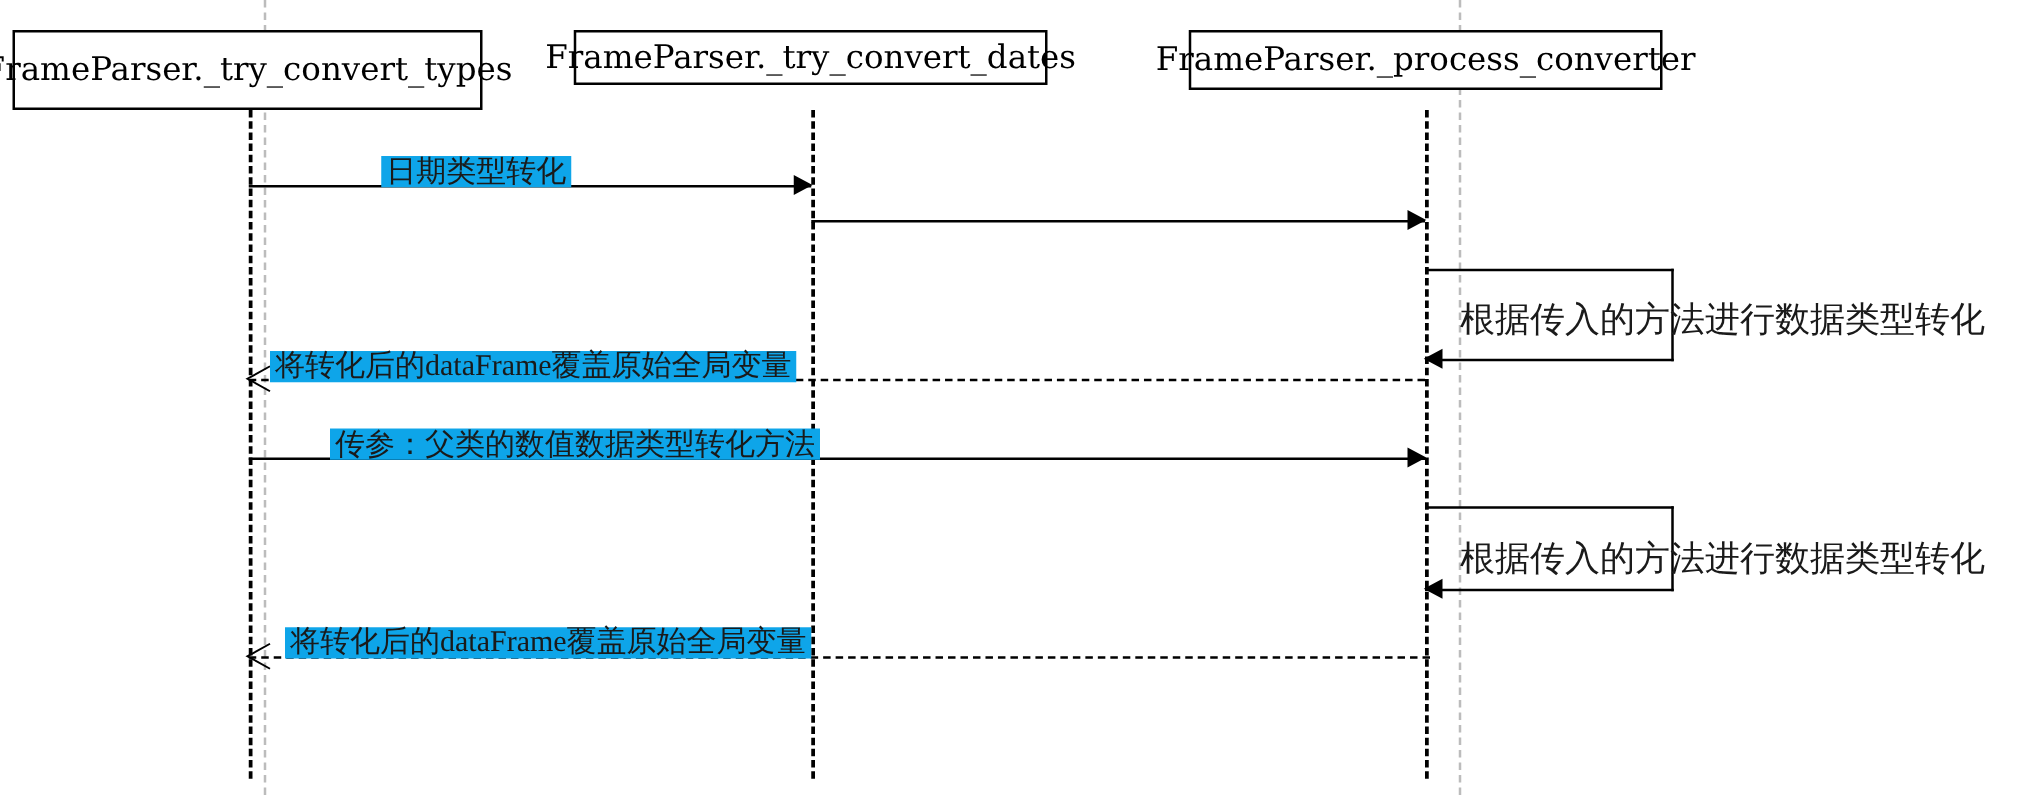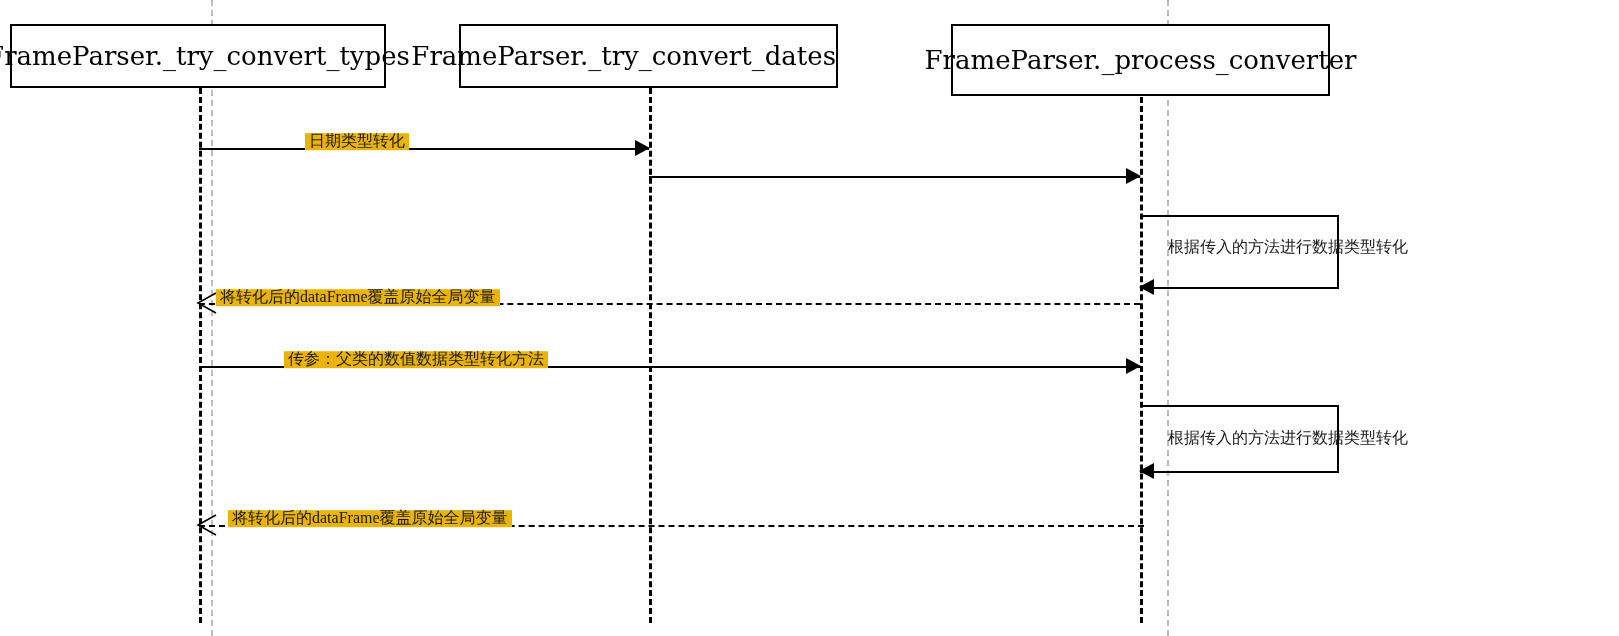--- a/index.html
+++ b/index.html
@@ -87,24 +87,24 @@
     top: -11px;
     left: -2px;
     width: 20px;
     height: 22px;
     overflow: visible;
   }
 
   .msg-label {
     position: absolute;
     transform: translateY(-100%);
-    background: #eab308;
+    background: #0ea5e9;
     padding: 0 4px;
     font-family: "DejaVu Sans", "Liberation Sans", sans-serif;
-    font-size: 16px;
+    font-size: 24px;
     color: #1a1a1a;
     white-space: nowrap;
     line-height: 1.05;
     z-index: 5;
   }
   .msg-label.mono-mix {
     font-family: Liberation Serif, serif;
   }
 
   
@@ -121,44 +121,44 @@
     left: -1px;
     bottom: -8px;
     width: 0; height: 0;
     border-top: 8px solid transparent;
     border-bottom: 8px solid transparent;
     border-right: 15px solid #000000;
   }
   .self-label {
     position: absolute;
     font-family: Liberation Sans, sans-serif;
-    font-size: 16px;
+    font-size: 28px;
     color: #1a1a1a;
     white-space: nowrap;
     background: transparent;
     z-index: 5;
   }
 </style>
 </head>
 <body>
 
 <div id="diagram-root">
 
   <div class="lifeline-ghost" style="left:211px; top:0px; height:636px;"></div>
   <div class="lifeline-ghost" style="left:1167px; top:0px; height:636px;"></div>
 
   <div class="participant-box" style="left:10px; top:24px; width:376px; height:64px;">
     <span class="participant-label">FrameParser._try_convert_types</span>
   </div>
 
-  <div class="participant-box" style="left:459px; top:24px; width:379px; height:64px;justify-content:flex-end;">
+  <div class="participant-box" style="left:459px; top:24px; width:379px; height:44px;">
     <span class="participant-label">FrameParser._try_convert_dates</span>
   </div>
 
-  <div class="participant-box" style="left:951px; top:24px; width:379px; height:72px;">
+  <div class="participant-box" style="left:951px; top:24px; width:379px; height:48px;">
     <span class="participant-label">FrameParser._process_converter</span>
   </div>
 
   <div class="lifeline" style="left:199px; top:88px; height:535px;"></div>
   <div class="lifeline" style="left:649px; top:88px; height:535px;"></div>
   <div class="lifeline" style="left:1140px; top:88px; height:535px;"></div>
 
   <div class="msg solid" style="left:199px; top:148px; width:450px;">
     <div class="line"></div>
     <div class="head-right-filled"></div>
@@ -180,21 +180,21 @@
     <svg class="head-left-open" viewBox="0 0 20 22" width="20" height="22">
       <path d="M19 1 L1 11 L19 21" fill="none" stroke="#000000" stroke-width="1.6"></path>
     </svg>
   </div>
   <div class="msg-label mono-mix" style="left:216px; top:306px;">将转化后的dataFrame覆盖原始全局变量</div>
 
   <div class="msg solid" style="left:199px; top:366px; width:941px;">
     <div class="line"></div>
     <div class="head-right-filled"></div>
   </div>
-  <div class="msg-label" style="left:284px; top:368px;">传参：父类的数值数据类型转化方法</div>
+  <div class="msg-label" style="left:264px; top:368px;">传参：父类的数值数据类型转化方法</div>
 
   <div class="self-msg" style="left:1140px; top:405px; width:199px; height:68px;">
     <div class="self-head"></div>
   </div>
   <div class="self-label" style="left:1168px; top:428px;">根据传入的方法进行数据类型转化</div>
 
   <div class="msg dashed" style="left:199px; top:525px; width:945px;">
     <div class="line"></div>
     <svg class="head-left-open" viewBox="0 0 20 22" width="20" height="22">
       <path d="M19 1 L1 11 L19 21" fill="none" stroke="#000000" stroke-width="1.6"></path>

